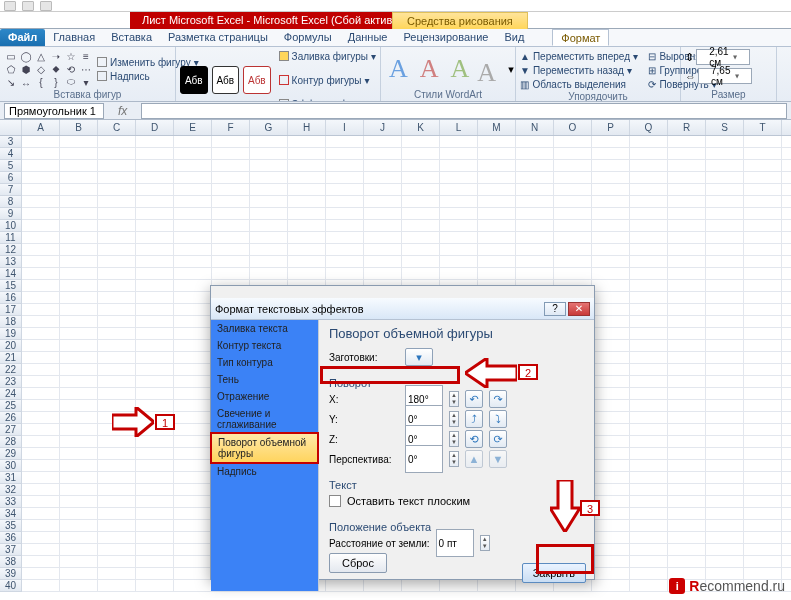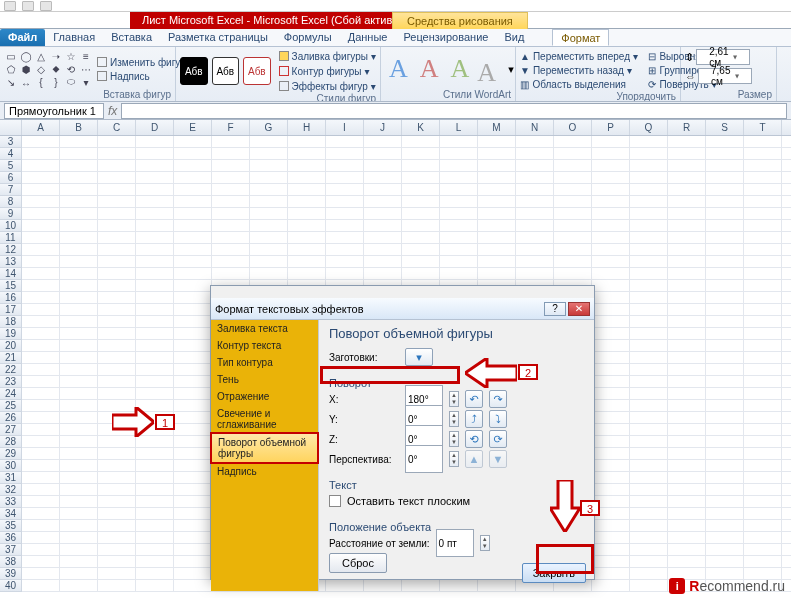--- a/index.html
+++ b/index.html
@@ -87,21 +87,21 @@
     overflow: hidden;
   }
   .group {
     border-right: 1px solid #c5d0de;
     display: flex;
     flex-direction: column;
     justify-content: space-between;
     padding: 2px 4px 1px;
   }
   .group-label {
-    text-align: right;
+    text-align: center;
     font-size: 10px;
     color: #5a6f8c;
   }
   .g-body { display: flex; gap: 4px; align-items: center; flex: 1; }
   .shape-pal {
     display: grid;
     grid-template-columns: repeat(6, 14px);
     grid-auto-rows: 12px;
     gap: 1px;
   }
@@ -151,21 +151,21 @@
     align-items: center;
   }
   .namebox {
     width: 100px; height: 16px;
     background: #fff; border: 1px solid #9ba8b8;
     margin-left: 4px;
     padding: 0 4px;
     font-size: 11px;
     display: flex; align-items: center;
   }
-  .fx { padding: 0 4px; color:#777; font-style: italic; font-size: 12px; }
+  .fx { padding: 0 14px; color:#777; font-style: italic; font-size: 12px; }
   .formula-input { flex:1; height:16px; background:#fff; border:1px solid #9ba8b8; margin-right:4px; }
   
   .sheet {
     position: relative;
     background: #fff;
     height: 478px;
     overflow: hidden;
   }
   .col-heads {
     display: flex;
@@ -221,21 +221,21 @@
     margin-left: 2px;
     font-size: 10px;
     display:flex; align-items:center; justify-content:center;
     background: linear-gradient(#f7fbff,#dfe9f4);
   }
   .winbtn.close { background: linear-gradient(#e57373,#c83a3a); color:#fff; border-color:#933; }
   .dlg-body { display: flex; height: calc(100% - 22px); }
   .dlg-nav {
     width: 108px;
     border-right: 1px solid #c3cbd5;
-    background: #eab308;
+    background: #3b82f6;
   }
   .dlg-nav div {
     padding: 3px 6px;
     font-size: 10px;
     color: #222;
     cursor: default;
   }
   .dlg-nav div.sel {
     background: linear-gradient(#ffe9a8,#ffd45e);
     border: 1px solid #d4a828;
@@ -371,21 +371,21 @@
       </div>
     </div>
     <div class="group-label">Вставка фигур</div>
   </div>
 
   <div class="group" style="width:205px">
     <div class="g-body">
       <div class="style-box sb1">Абв</div>
       <div class="style-box sb2">Абв</div>
       <div class="style-box sb3">Абв</div>
-      <div style="display:flex;flex-direction:column;gap:1px;margin-left:4px">
+      <div style="display:flex;flex-direction:column;gap:10px;margin-left:4px">
         <div class="mini-btn"><span class="sq" style="background:#ffd65a"></span><span>Заливка фигуры</span>▾</div>
         <div class="mini-btn"><span class="sq" style="border-color:#c33"></span><span>Контур фигуры</span>▾</div>
         <div class="mini-btn"><span class="sq"></span><span>Эффекты фигур</span>▾</div>
       </div>
     </div>
     <div class="group-label">Стили фигур</div>
   </div>
 
   <div class="group" style="width:135px">
     <div class="g-body">

